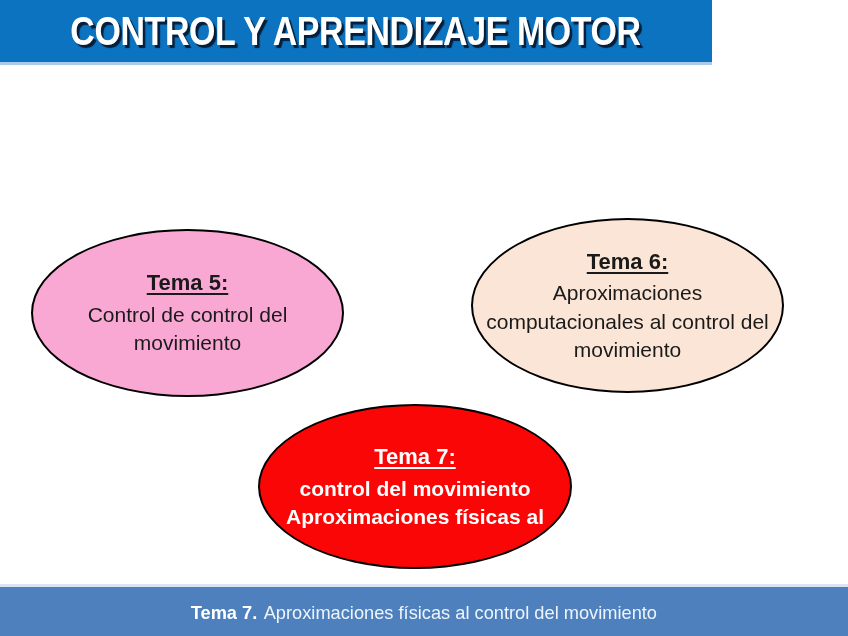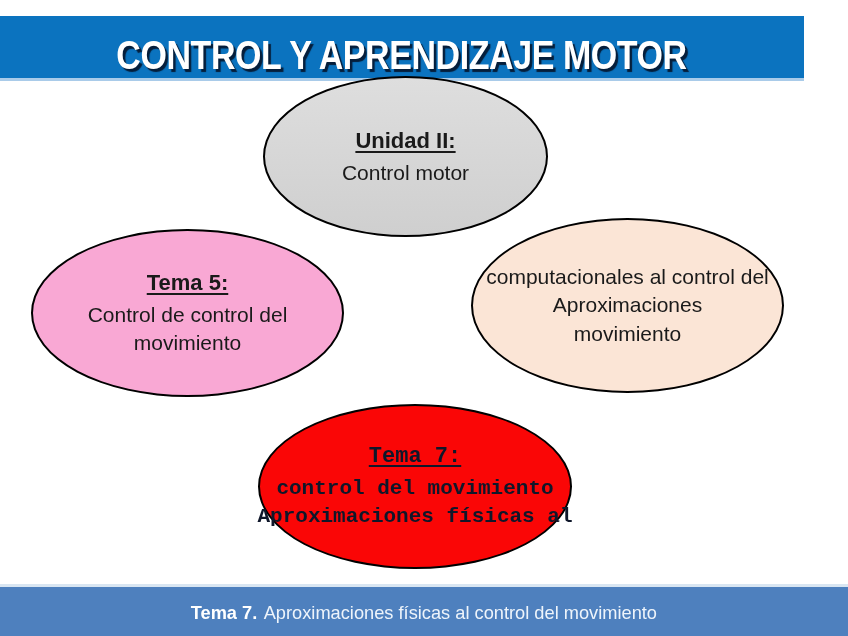--- a/index.html
+++ b/index.html
@@ -7,24 +7,24 @@
     width: 848px; height: 636px;
     font-family: "Liberation Sans", sans-serif;
     background: #ffffff;
     position: relative;
     overflow: hidden;
   }
   .slide { position: absolute; inset: 0; width: 848px; height: 636px; background: #ffffff; }
 
   
   .header {
-    position: absolute; left: 0; top: 16px; width: 804px; height: 62px;
+    position: absolute; left: 0; top: 0; width: 712px; height: 62px;
     background: #0b73bf;
     border-bottom: 3px solid #a9cbe9;
-    display: flex; align-items: flex-end; justify-content: center;
+    display: flex; align-items: center; justify-content: center;
   }
   .header .title {
     display: inline-block;
     color: #ffffff;
     font-size: 40px;
     font-weight: 700;
     letter-spacing: -0.5px;
     white-space: nowrap;
     transform: scaleX(0.85);
     transform-origin: 50% 50%;
@@ -63,22 +63,21 @@
     left: 31px; top: 229px; width: 313px; height: 168px;
     background: #f9a8d4;
   }
   .node-tema6 {
     left: 471px; top: 218px; width: 313px; height: 175px;
     background: #fbe5d6;
   }
   .node-tema7 {
     left: 258px; top: 404px; width: 314px; height: 165px;
     background: #fa0606;
-    color: #0f172a;
-    font-family: Liberation Mono, monospace;
+    color: #ffffff;
   }
   .node-tema7 .line { font-weight: 700; }
 
   
   .footer {
     position: absolute; left: 0; top: 584px; width: 848px; height: 52px;
     background: #4e80be;
     border-top: 3px solid #d9e6f2;
     box-sizing: content-box;
     display: flex; align-items: center; justify-content: center;
@@ -96,34 +95,31 @@
 </style>
 </head>
 <body>
 
 <div class="slide">
 
   <div class="header">
     <span class="title">CONTROL Y APRENDIZAJE MOTOR</span>
   </div>
 
-  <div class="node node-gray">
-    <div class="heading">Unidad II:</div>
-    <div class="line">Control motor</div>
-  </div>
 
   <div class="node node-tema5">
     <div class="heading">Tema 5:</div>
     <div class="line">Control de control del</div>
     <div class="line">movimiento</div>
   </div>
 
   <div class="node node-tema6">
+    <div class="heading">Tema 6:</div>
+    <div class="line">Aproximaciones</div>
     <div class="line">computacionales al control del</div>
-    <div class="line">Aproximaciones</div>
     <div class="line">movimiento</div>
   </div>
 
   <div class="node node-tema7">
     <div class="heading">Tema 7:</div>
     <div class="line">control del movimiento</div>
     <div class="line">Aproximaciones físicas al</div>
   </div>
 
   <div class="footer">

